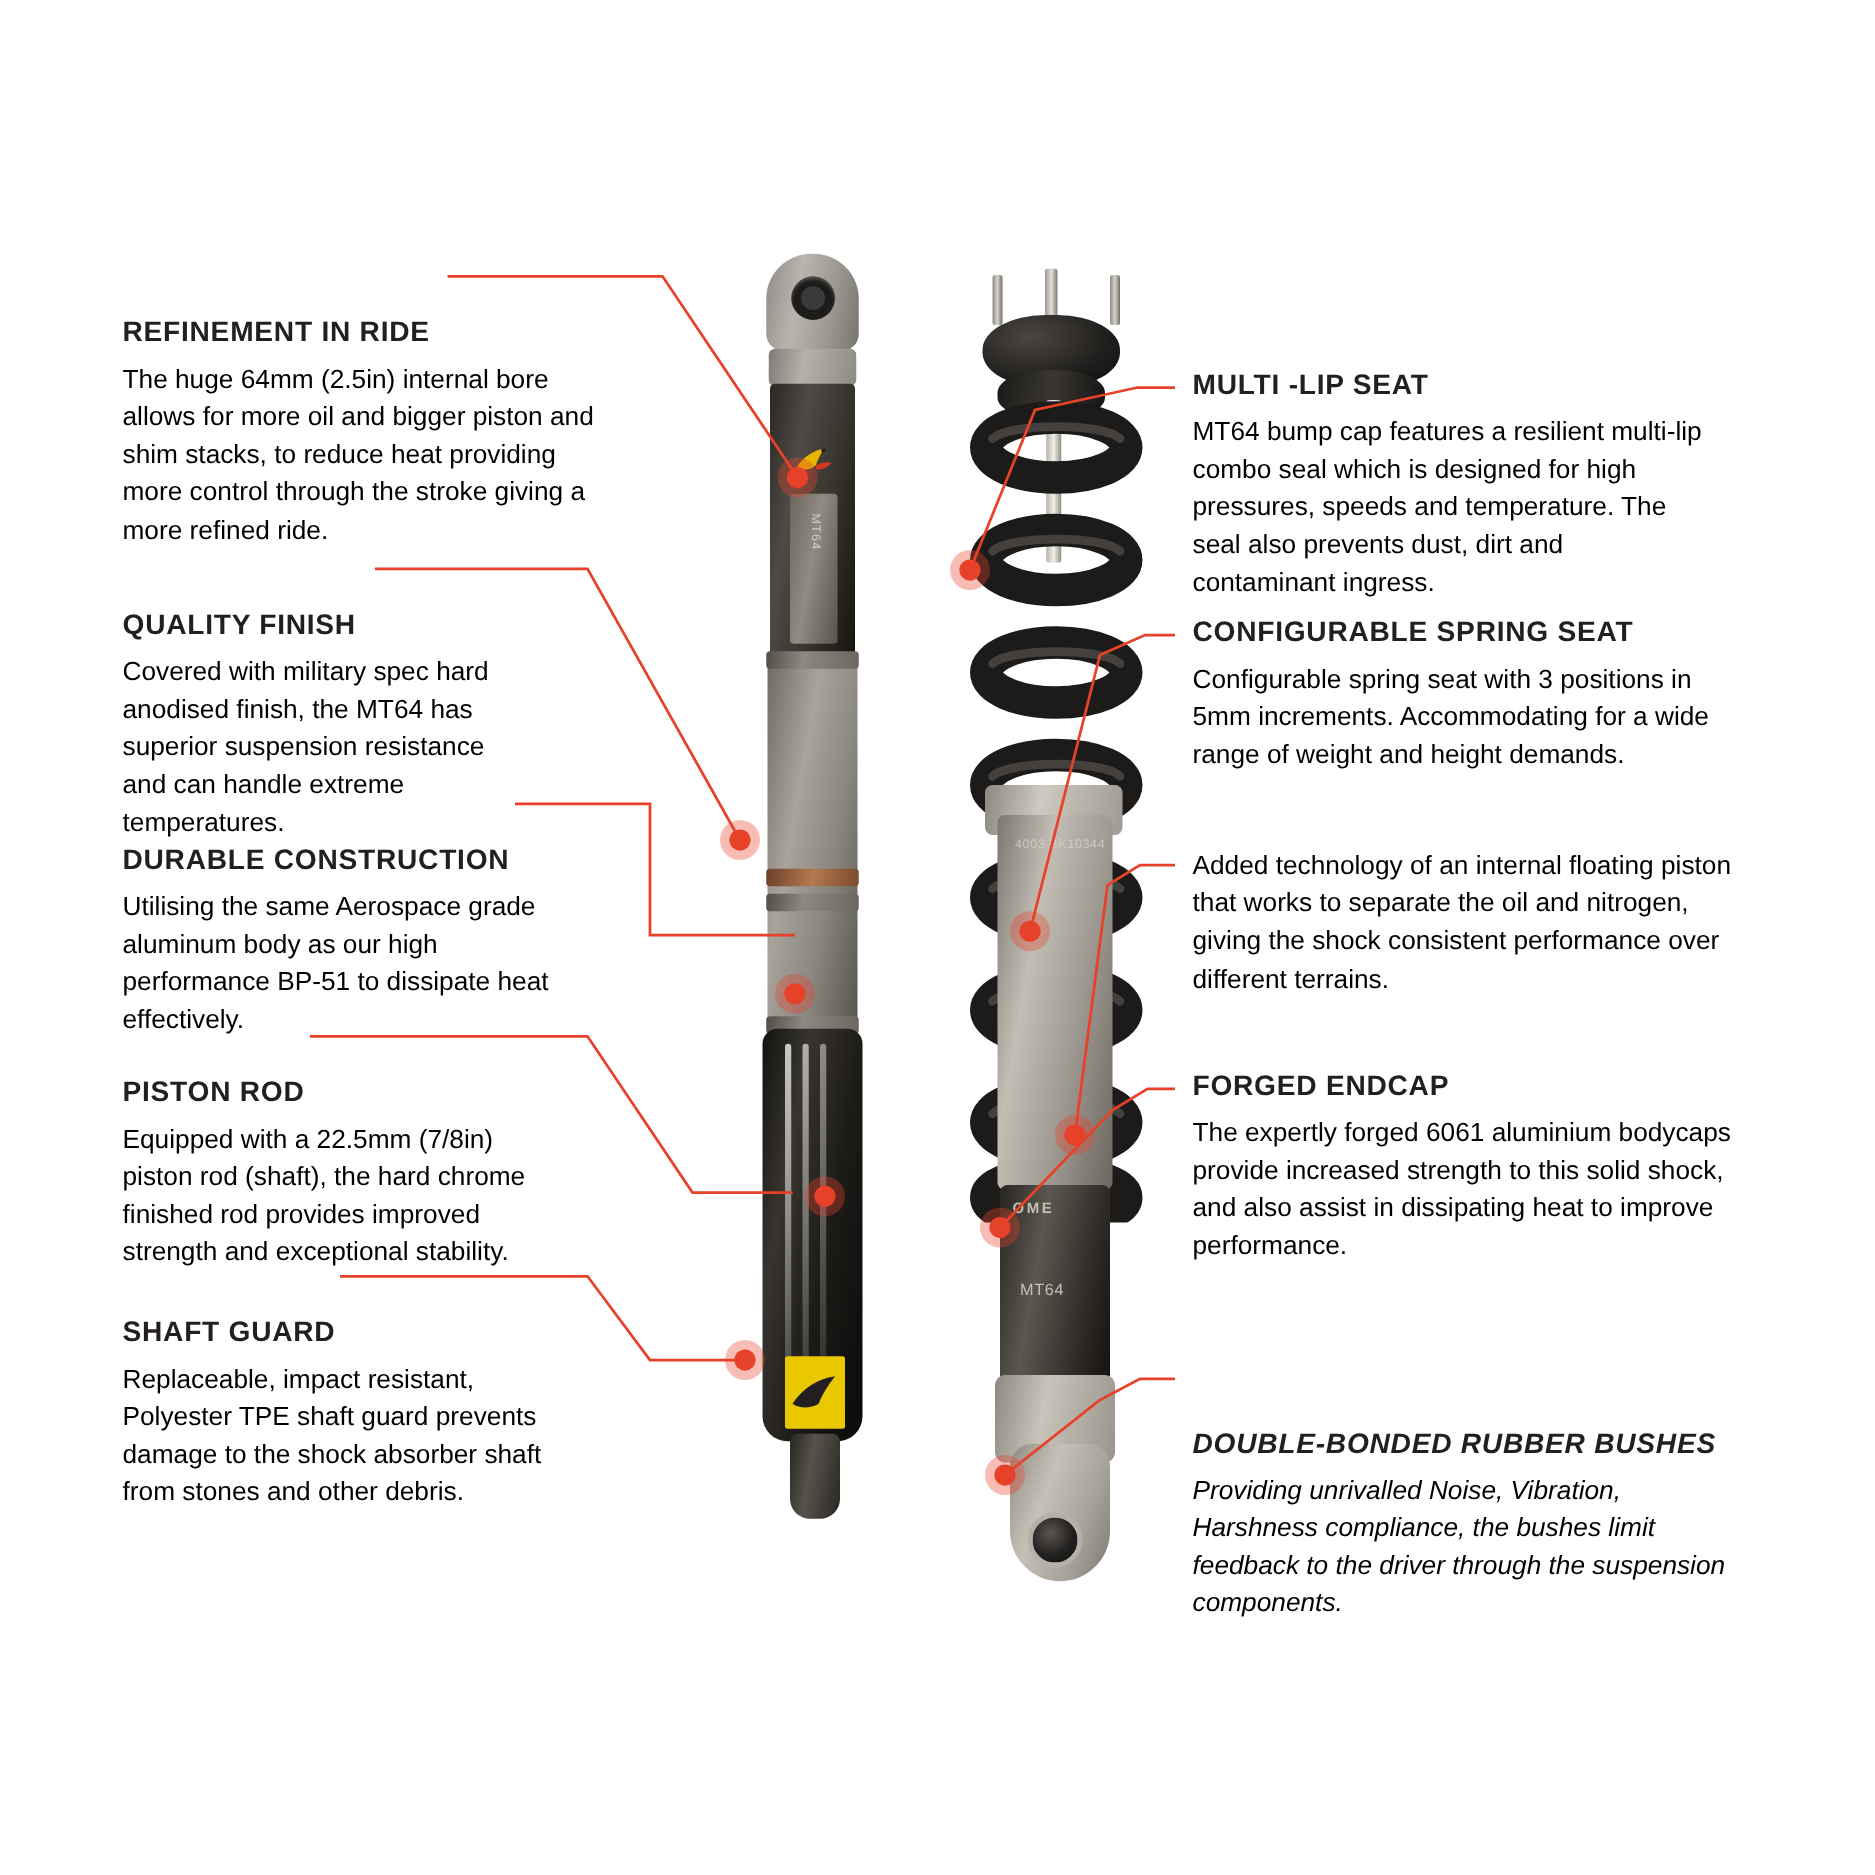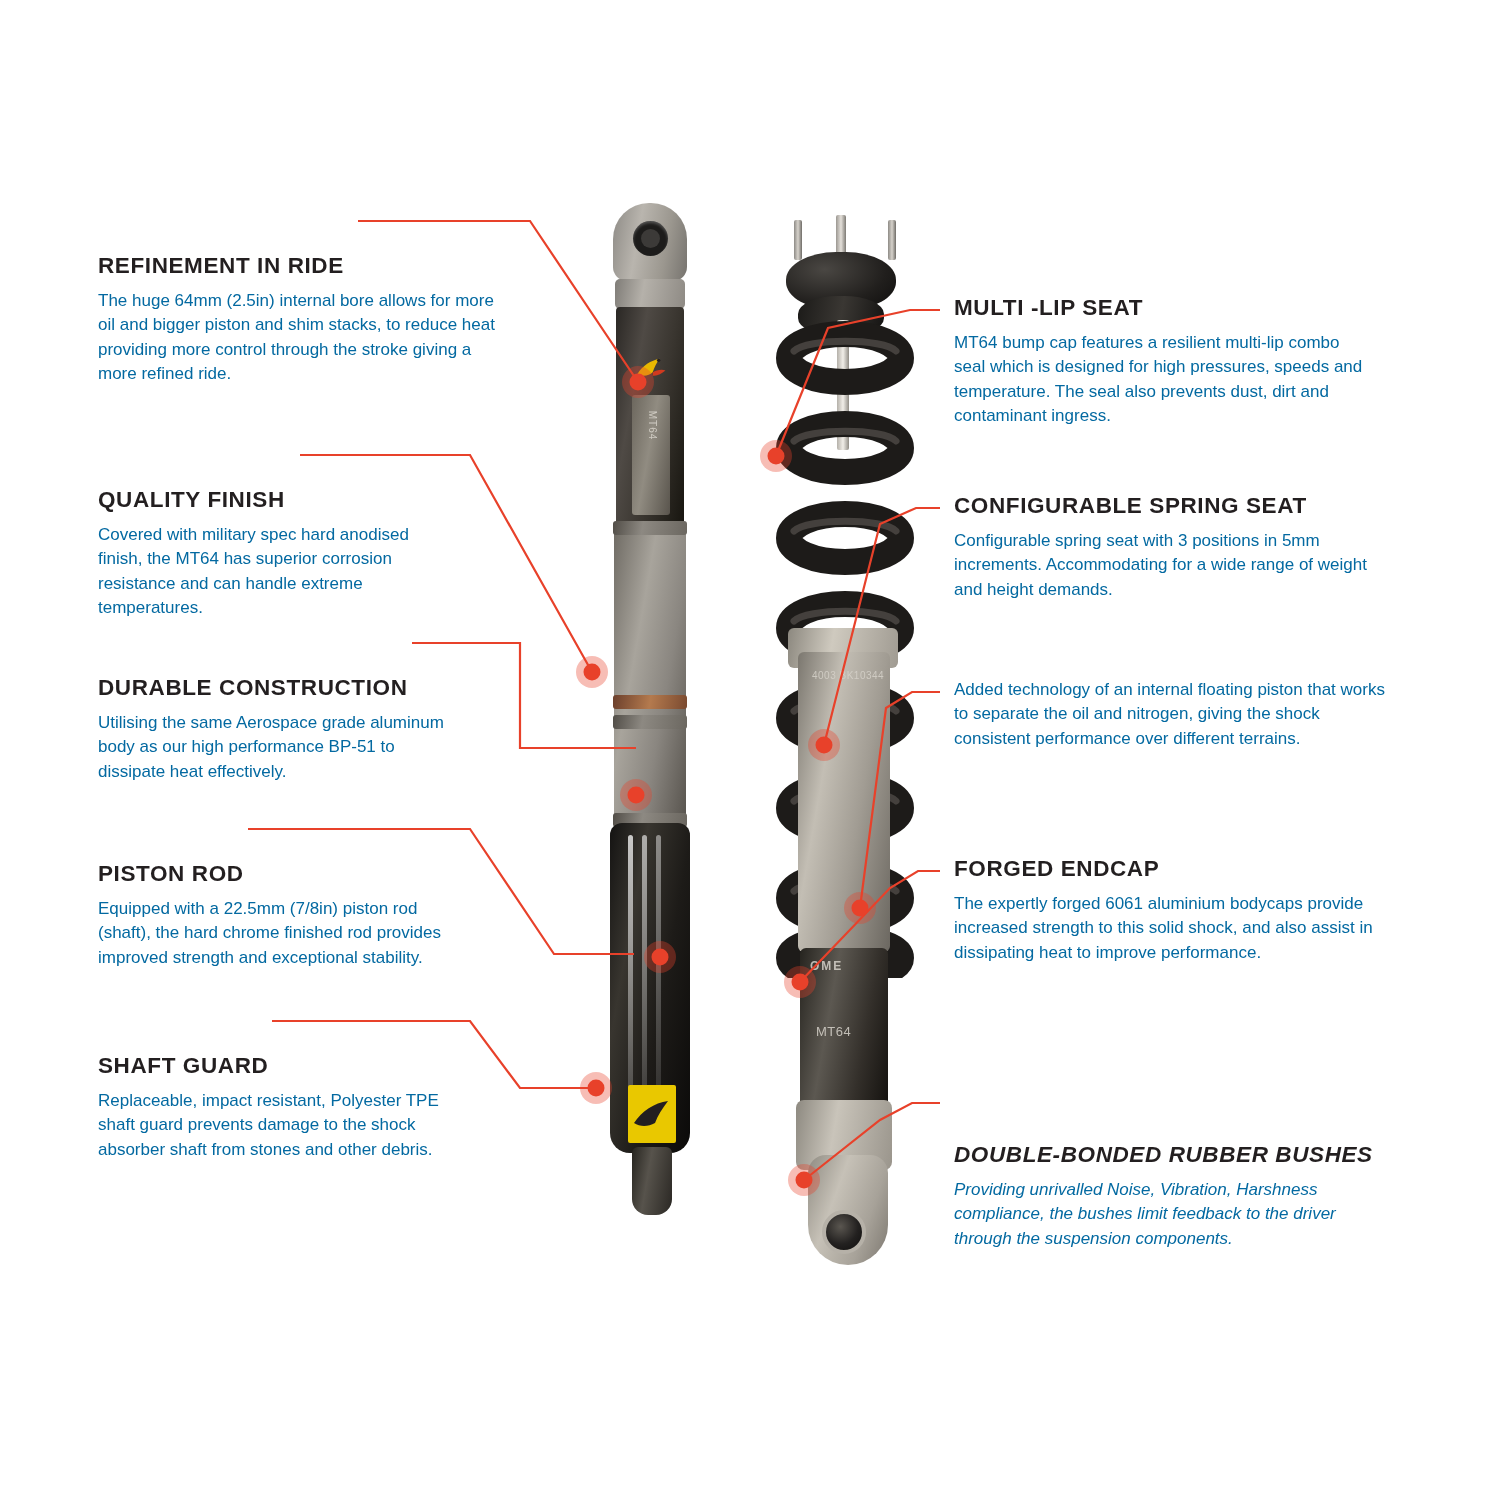--- a/index.html
+++ b/index.html
@@ -30,23 +30,23 @@
   .callout .c-title {
     font-weight: bold;
     font-size: 22.5px;
     letter-spacing: 0.6px;
     color: #231f20;
     margin: 0 0 10px 0;
     line-height: 1.1;
     white-space: nowrap;
   }
   .callout .c-body {
-    font-size: 17px;
+    font-size: 21px;
     line-height: 1.44;
-    color: #0369a1;
+    color: #000000;
     margin: 0;
   }
   .callout.left  { text-align: left; margin-top: 48px; }
   .callout.right { text-align: left; }
 
   
   #lines {
     position: absolute;
     left: 0; top: 0;
     width: 1500px;
@@ -363,21 +363,21 @@
     </g>
   </svg>
 
   <div class="callout left" style="left:98px; top:206px; width:400px;">
     <div class="c-title">REFINEMENT IN RIDE</div>
     <div class="c-body">The huge 64mm (2.5in) internal bore allows for more oil and bigger piston and shim stacks, to reduce heat providing more control through the stroke giving a more refined ride.</div>
   </div>
 
   <div class="callout left" style="left:98px; top:440px; width:330px;">
     <div class="c-title">QUALITY FINISH</div>
-    <div class="c-body">Covered with military spec hard anodised finish, the MT64 has superior corrosion resistance and can handle extreme temperatures.</div>
+    <div class="c-body">Covered with military spec hard anodised finish, the MT64 has superior suspension resistance and can handle extreme temperatures.</div>
   </div>
 
   <div class="callout left" style="left:98px; top:628px; width:355px;">
     <div class="c-title">DURABLE CONSTRUCTION</div>
     <div class="c-body">Utilising the same Aerospace grade aluminum body as our high performance BP-51 to dissipate heat effectively.</div>
   </div>
 
   <div class="callout left" style="left:98px; top:814px; width:350px;">
     <div class="c-title">PISTON ROD</div>
     <div class="c-body">Equipped with a 22.5mm (7/8in) piston rod (shaft), the hard chrome finished rod provides improved strength and exceptional stability.</div>

